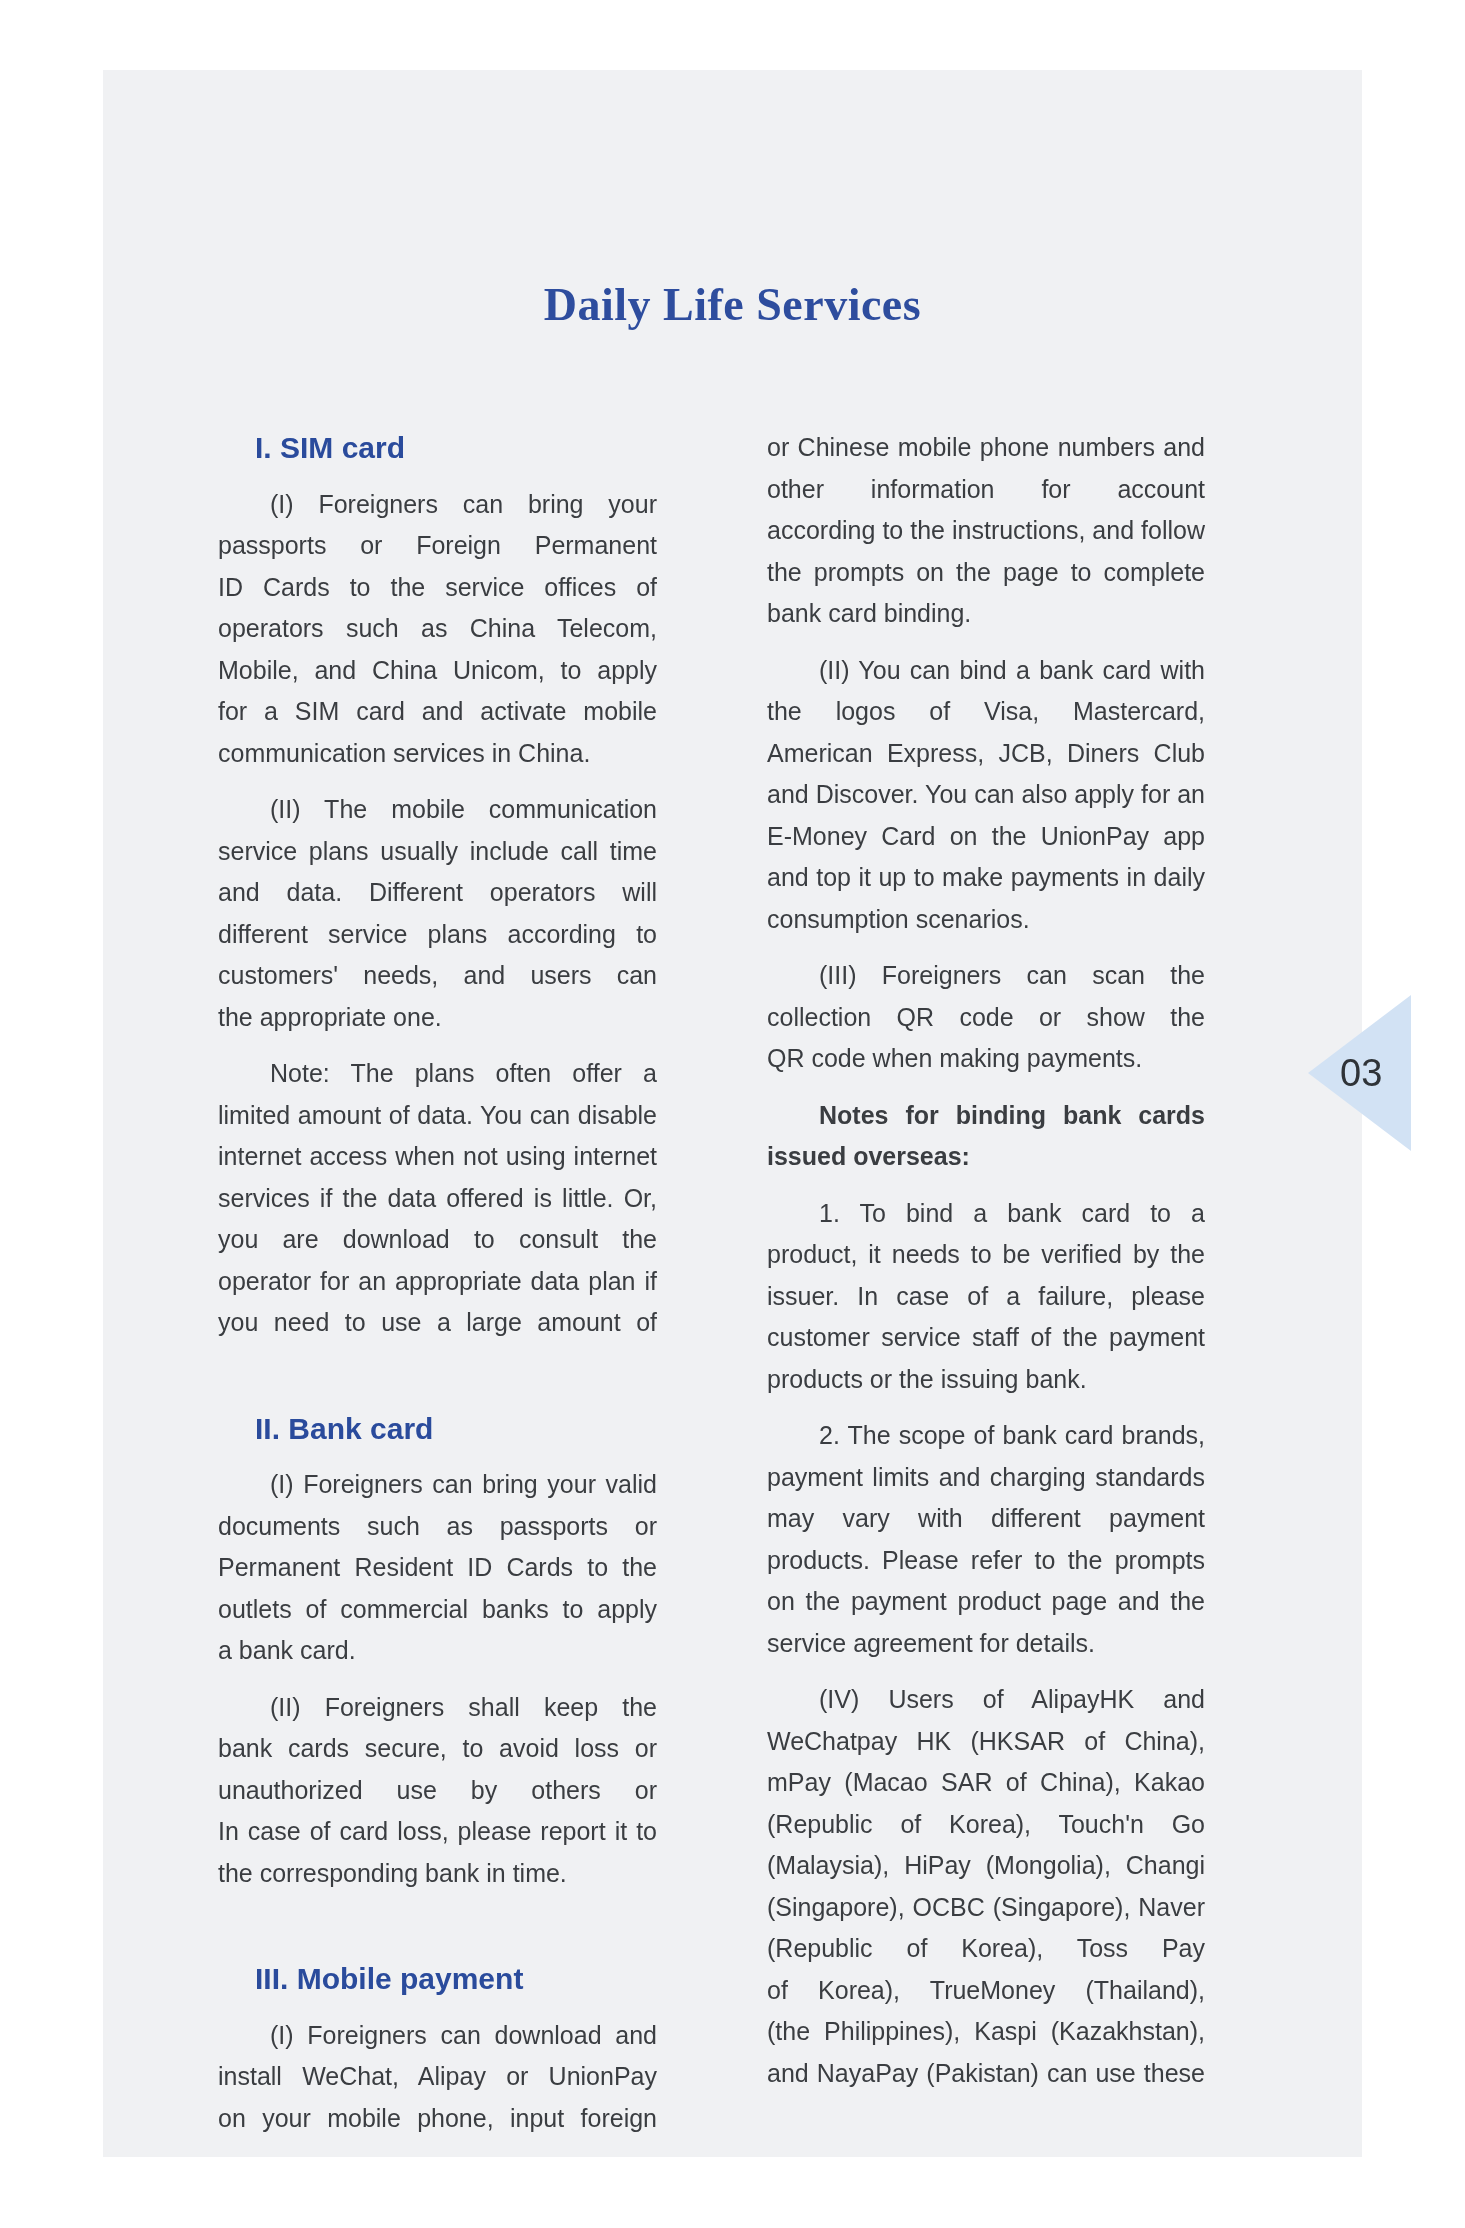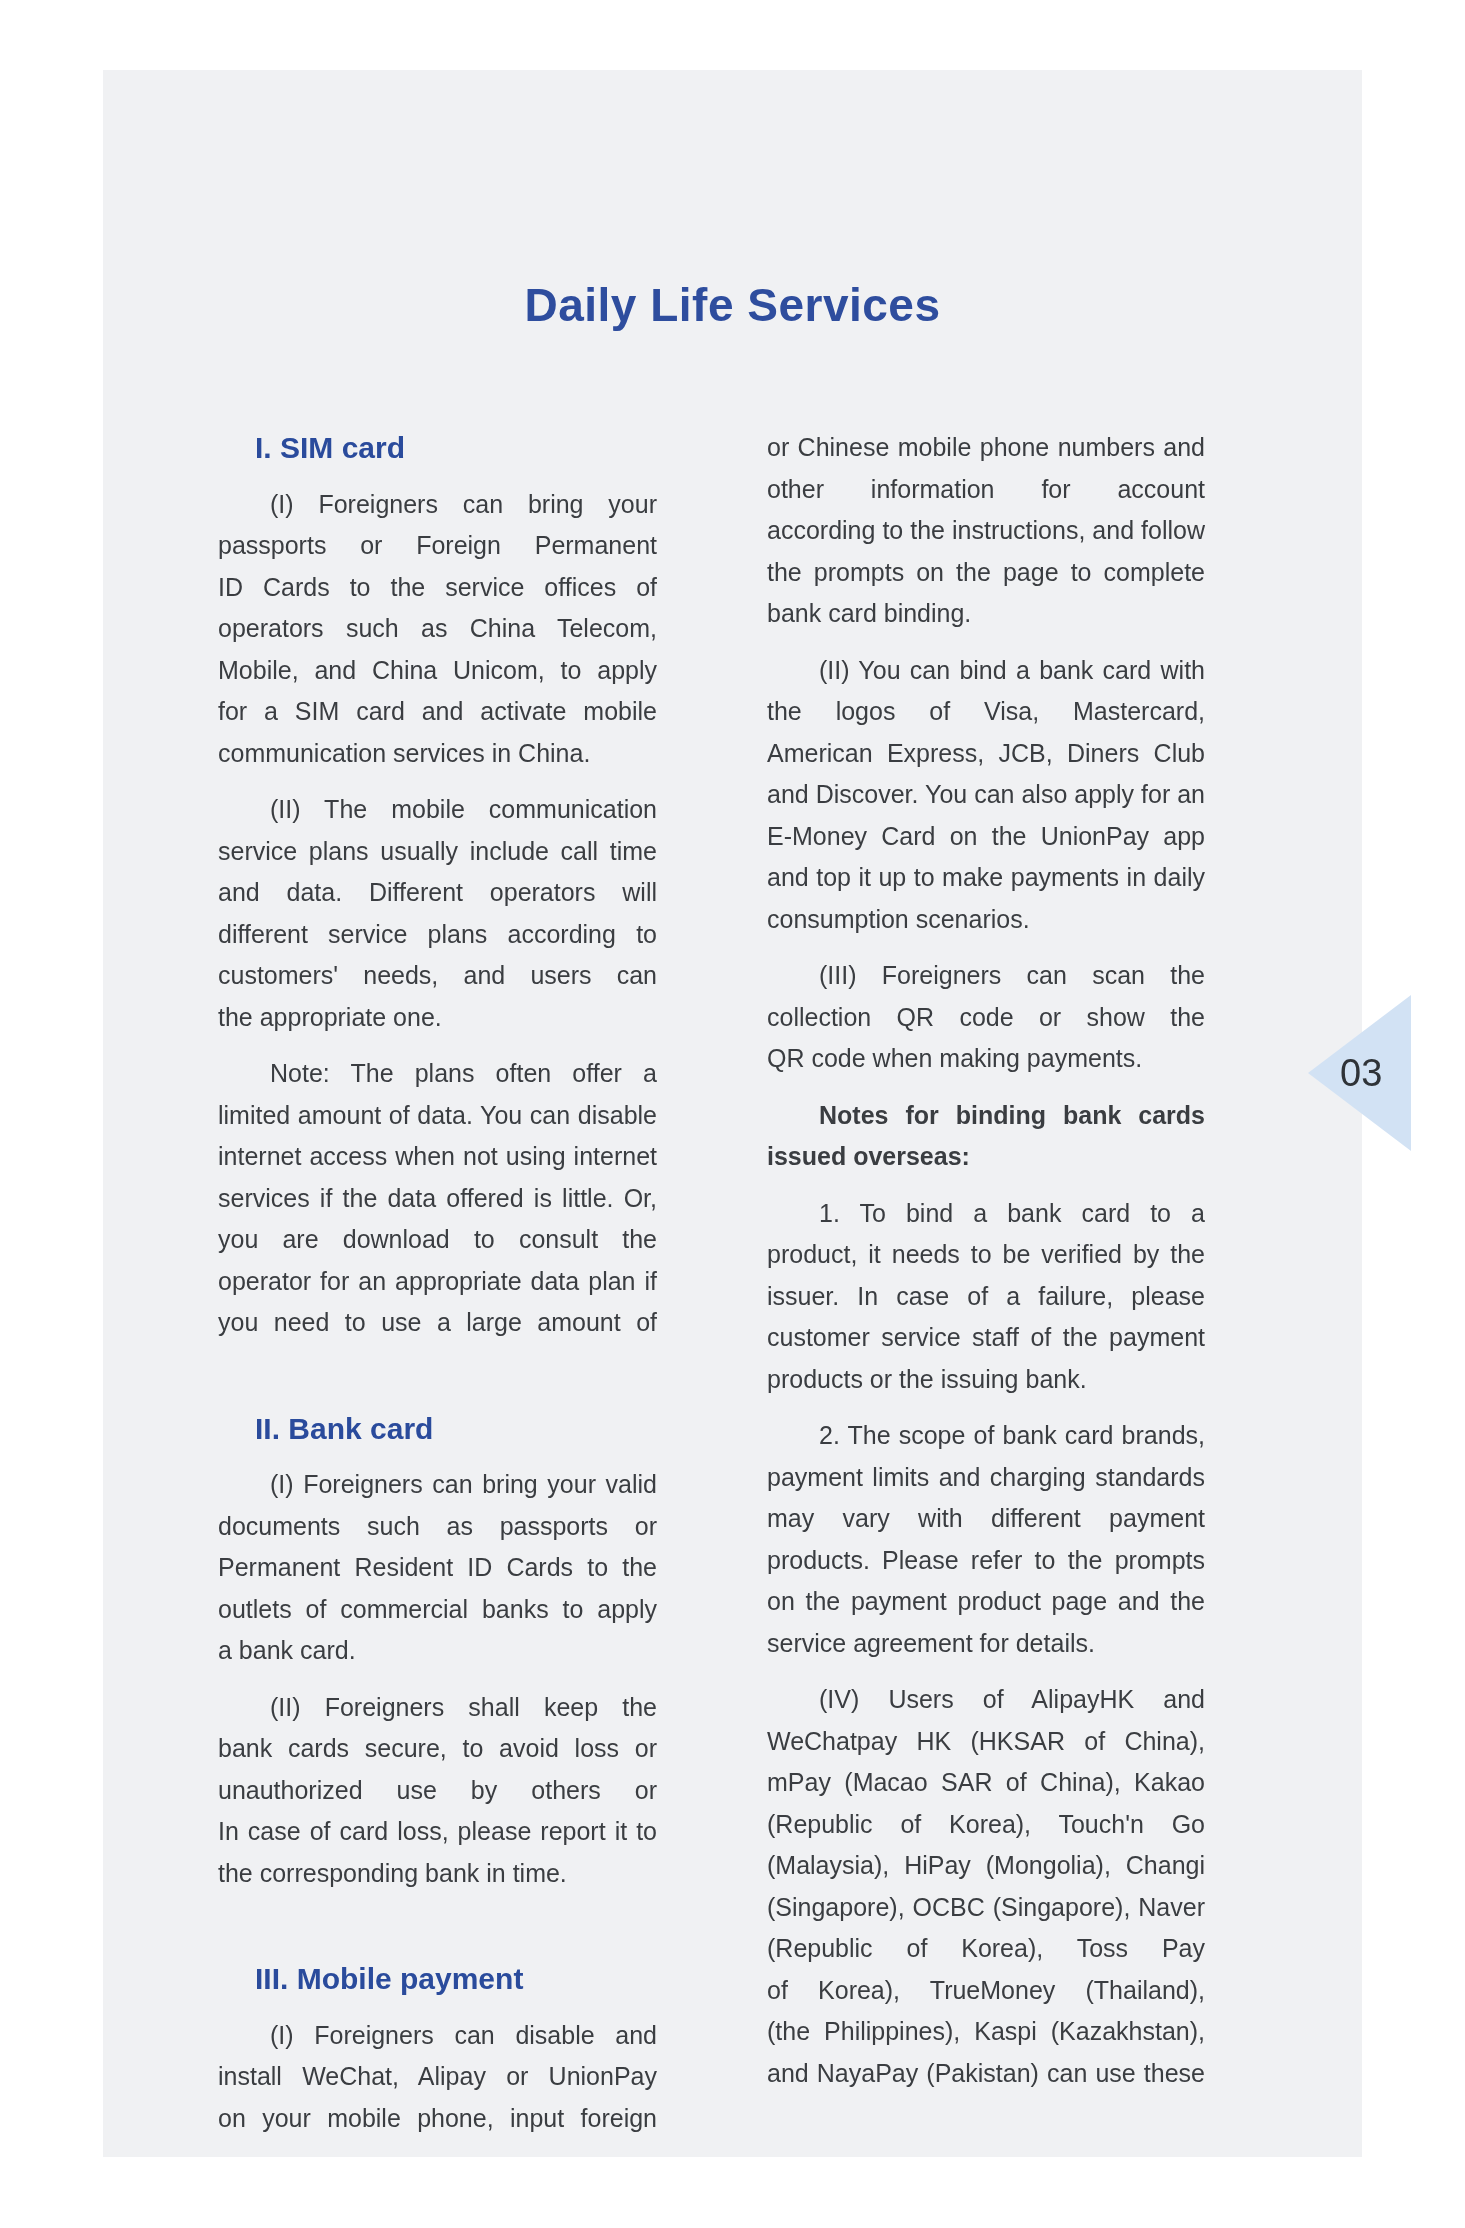--- a/index.html
+++ b/index.html
@@ -12,21 +12,21 @@
   }
   .page {
     position: absolute;
     left: 103px; top: 70px;
     width: 1259px; height: 2087px;
     background: var(--panel-bg, #f0f1f3);
   }
   .page-title {
     margin: 205px 0 92px 0;
     text-align: center;
-    font-family: Liberation Sans, sans-serif;
+    font-family: Liberation Serif, serif;
     font-weight: bold;
     font-size: 46px;
     line-height: 60px;
     color: var(--title-blue, #2e4d9e);
     letter-spacing: 0.5px;
   }
   .cols {
     display: flex;
     padding: 0 106px 0 100px;
     gap: 80px;
@@ -120,21 +120,21 @@
         </div>
         <div class="para">
           <div class="line indent">(II) Foreigners shall keep the</div>
           <div class="line">bank cards secure, to avoid loss or</div>
           <div class="line">unauthorized use by others or criminals.</div>
           <div class="line">In case of card loss, please report it to</div>
           <div class="line end">the corresponding bank in time.</div>
         </div>
         <div class="h2">III. Mobile payment</div>
         <div class="para">
-          <div class="line indent">(I) Foreigners can disable and</div>
+          <div class="line indent">(I) Foreigners can download and</div>
           <div class="line">install WeChat, Alipay or UnionPay apps</div>
           <div class="line">on your mobile phone, input foreign</div>
         </div>
       </div>
     <div class="col right" id="col-right">
         <div class="para">
           <div class="line">or Chinese mobile phone numbers and</div>
           <div class="line">other information for account registration</div>
           <div class="line">according to the instructions, and follow</div>
           <div class="line">the prompts on the page to complete</div>

